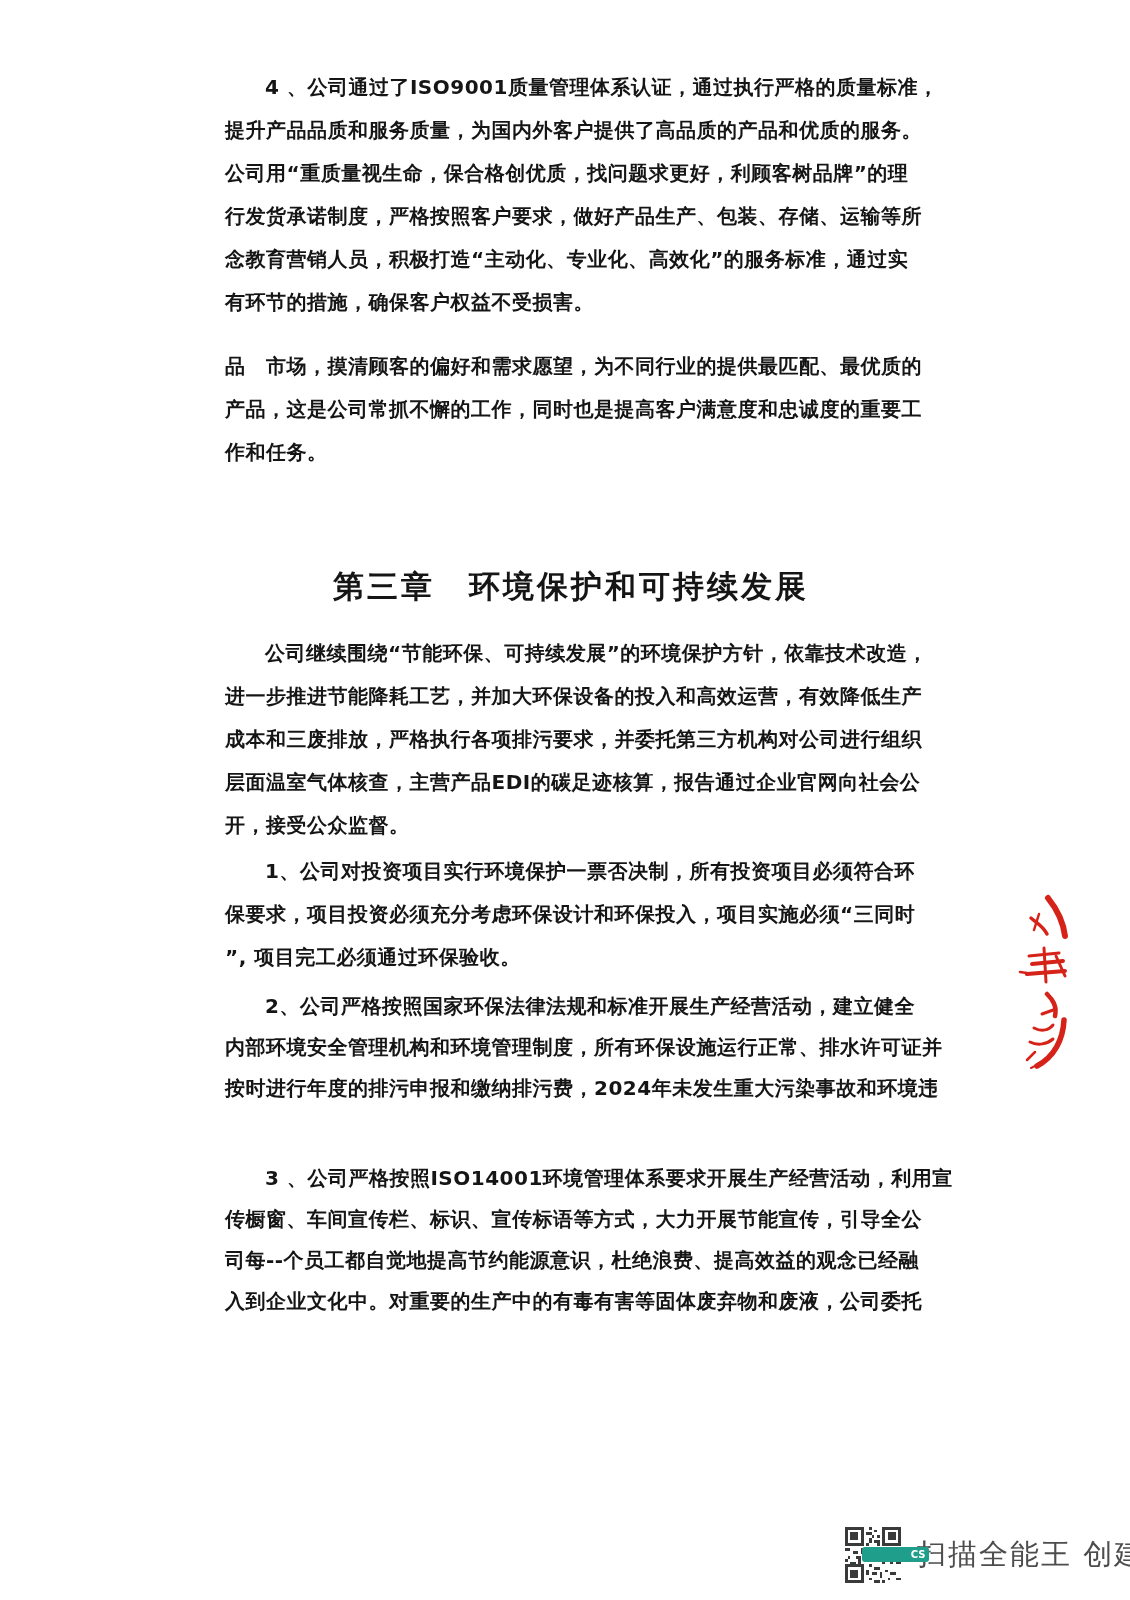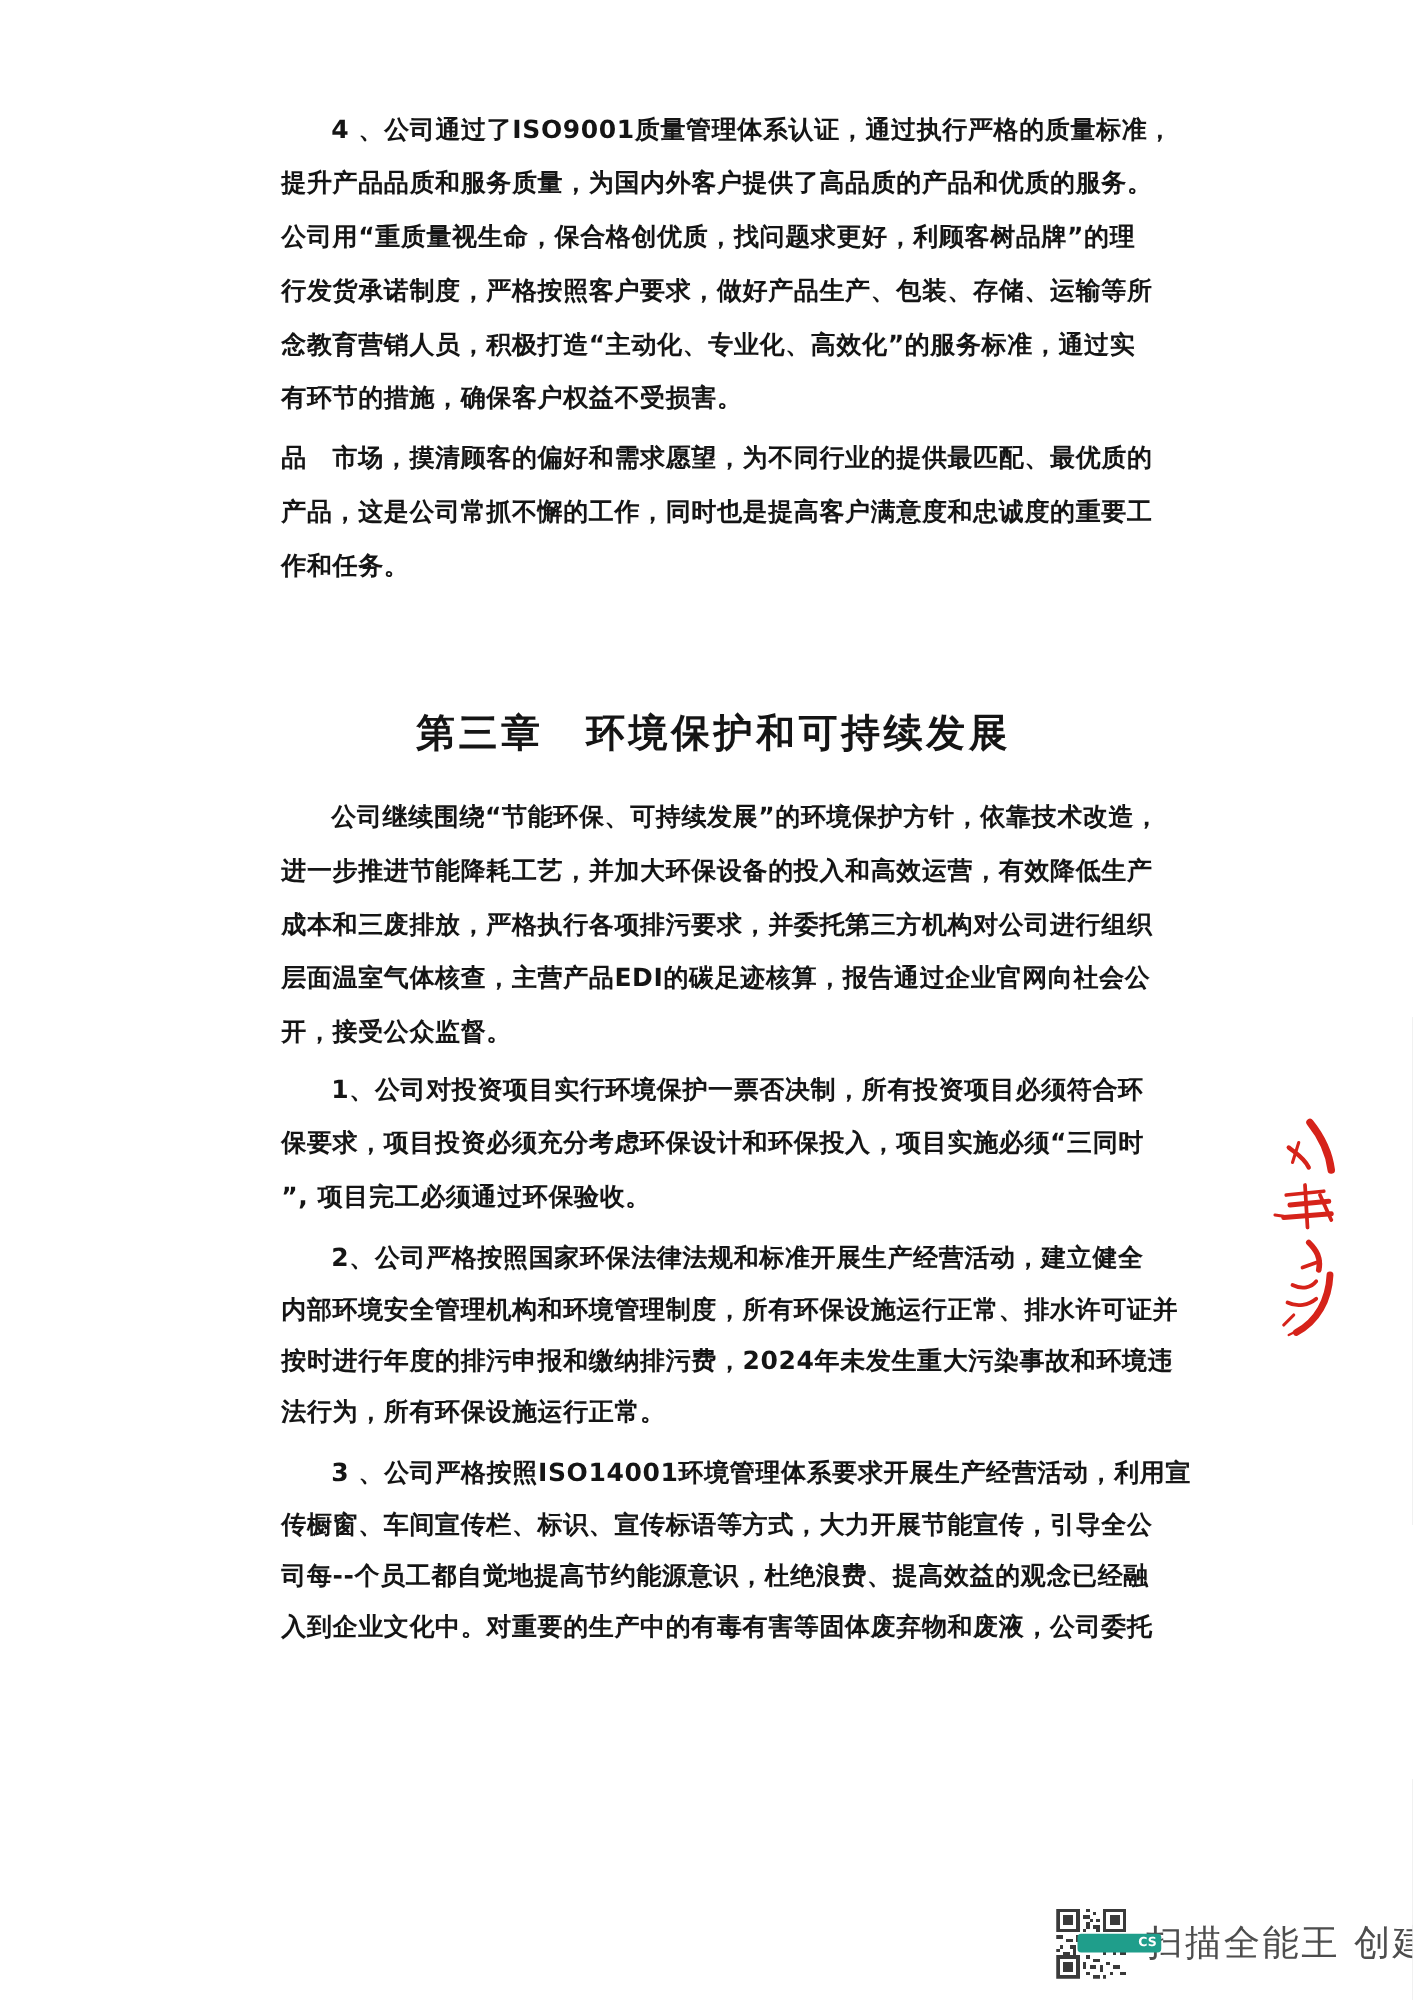--- a/index.html
+++ b/index.html
@@ -39,21 +39,21 @@
   .wm-text{
     margin-left:16px;font-size:29px;color:#4d4d4d;letter-spacing:2px;
     white-space:nowrap;font-weight:500;
   }
 </style>
 </head>
 <body>
 
 <div class="page">
 
-  <div class="block" style="top:82px">
+  <div class="block" style="top:66px">
     <div class="line ind">4 、公司通过了ISO9001质量管理体系认证，通过执行严格的质量标准，</div>
     <div class="line">提升产品品质和服务质量，为国内外客户提供了高品质的产品和优质的服务。</div>
     <div class="line">公司用“重质量视生命，保合格创优质，找问题求更好，利顾客树品牌”的理</div>
     <div class="line">行发货承诺制度，严格按照客户要求，做好产品生产、包装、存储、运输等所</div>
     <div class="line">念教育营销人员，积极打造“主动化、专业化、高效化”的服务标准，通过实</div>
     <div class="line">有环节的措施，确保客户权益不受损害。</div>
   </div>
 
   <div class="block" style="top:345px">
     <div class="line">品　市场，摸清顾客的偏好和需求愿望，为不同行业的提供最匹配、最优质的</div>
@@ -74,21 +74,20 @@
   <div class="block" style="top:850px">
     <div class="line ind">1、公司对投资项目实行环境保护一票否决制，所有投资项目必须符合环</div>
     <div class="line">保要求，项目投资必须充分考虑环保设计和环保投入，项目实施必须“三同时</div>
     <div class="line">”, 项目完工必须通过环保验收。</div>
   </div>
 
   <div class="block tight" style="top:986px">
     <div class="line ind">2、公司严格按照国家环保法律法规和标准开展生产经营活动，建立健全</div>
     <div class="line">内部环境安全管理机构和环境管理制度，所有环保设施运行正常、排水许可证并</div>
     <div class="line">按时进行年度的排污申报和缴纳排污费，2024年未发生重大污染事故和环境违</div>
-    <div class="line">法行为，所有环保设施运行正常。</div>
   </div>
 
   <div class="block tight" style="top:1158px">
     <div class="line ind">3 、公司严格按照ISO14001环境管理体系要求开展生产经营活动，利用宣</div>
     <div class="line">传橱窗、车间宣传栏、标识、宣传标语等方式，大力开展节能宣传，引导全公</div>
     <div class="line">司每--个员工都自觉地提高节约能源意识，杜绝浪费、提高效益的观念已经融</div>
     <div class="line">入到企业文化中。对重要的生产中的有毒有害等固体废弃物和废液，公司委托</div>
   </div>
 
 

